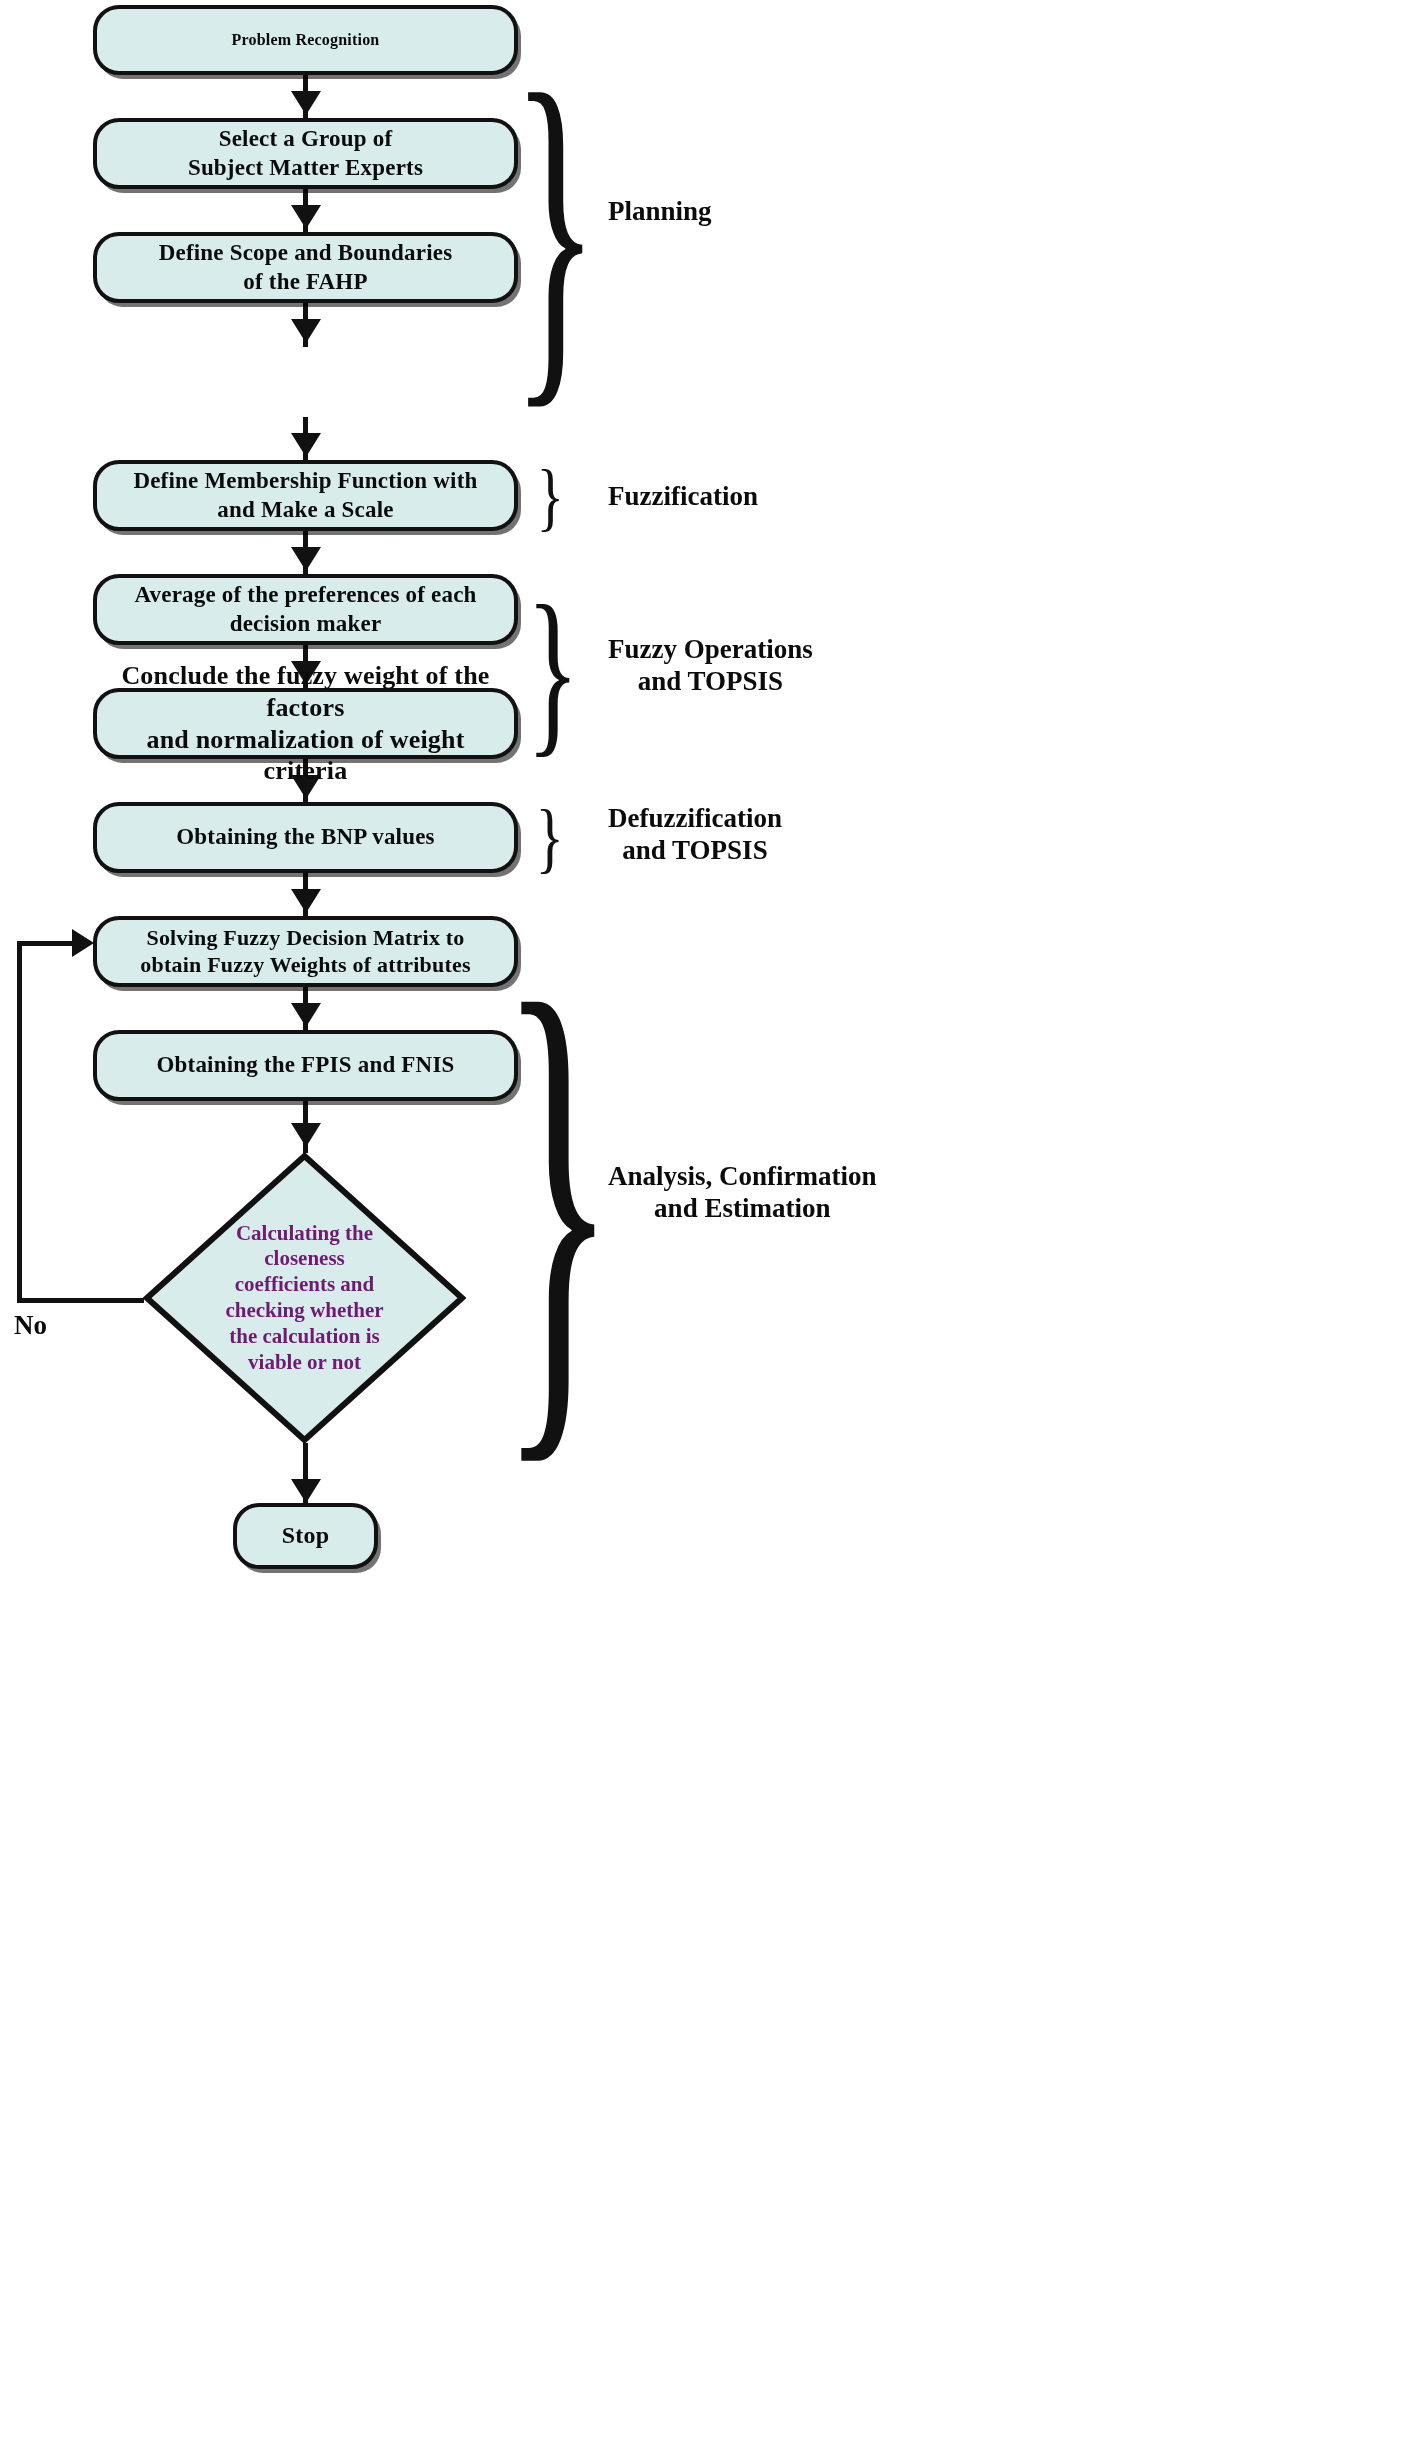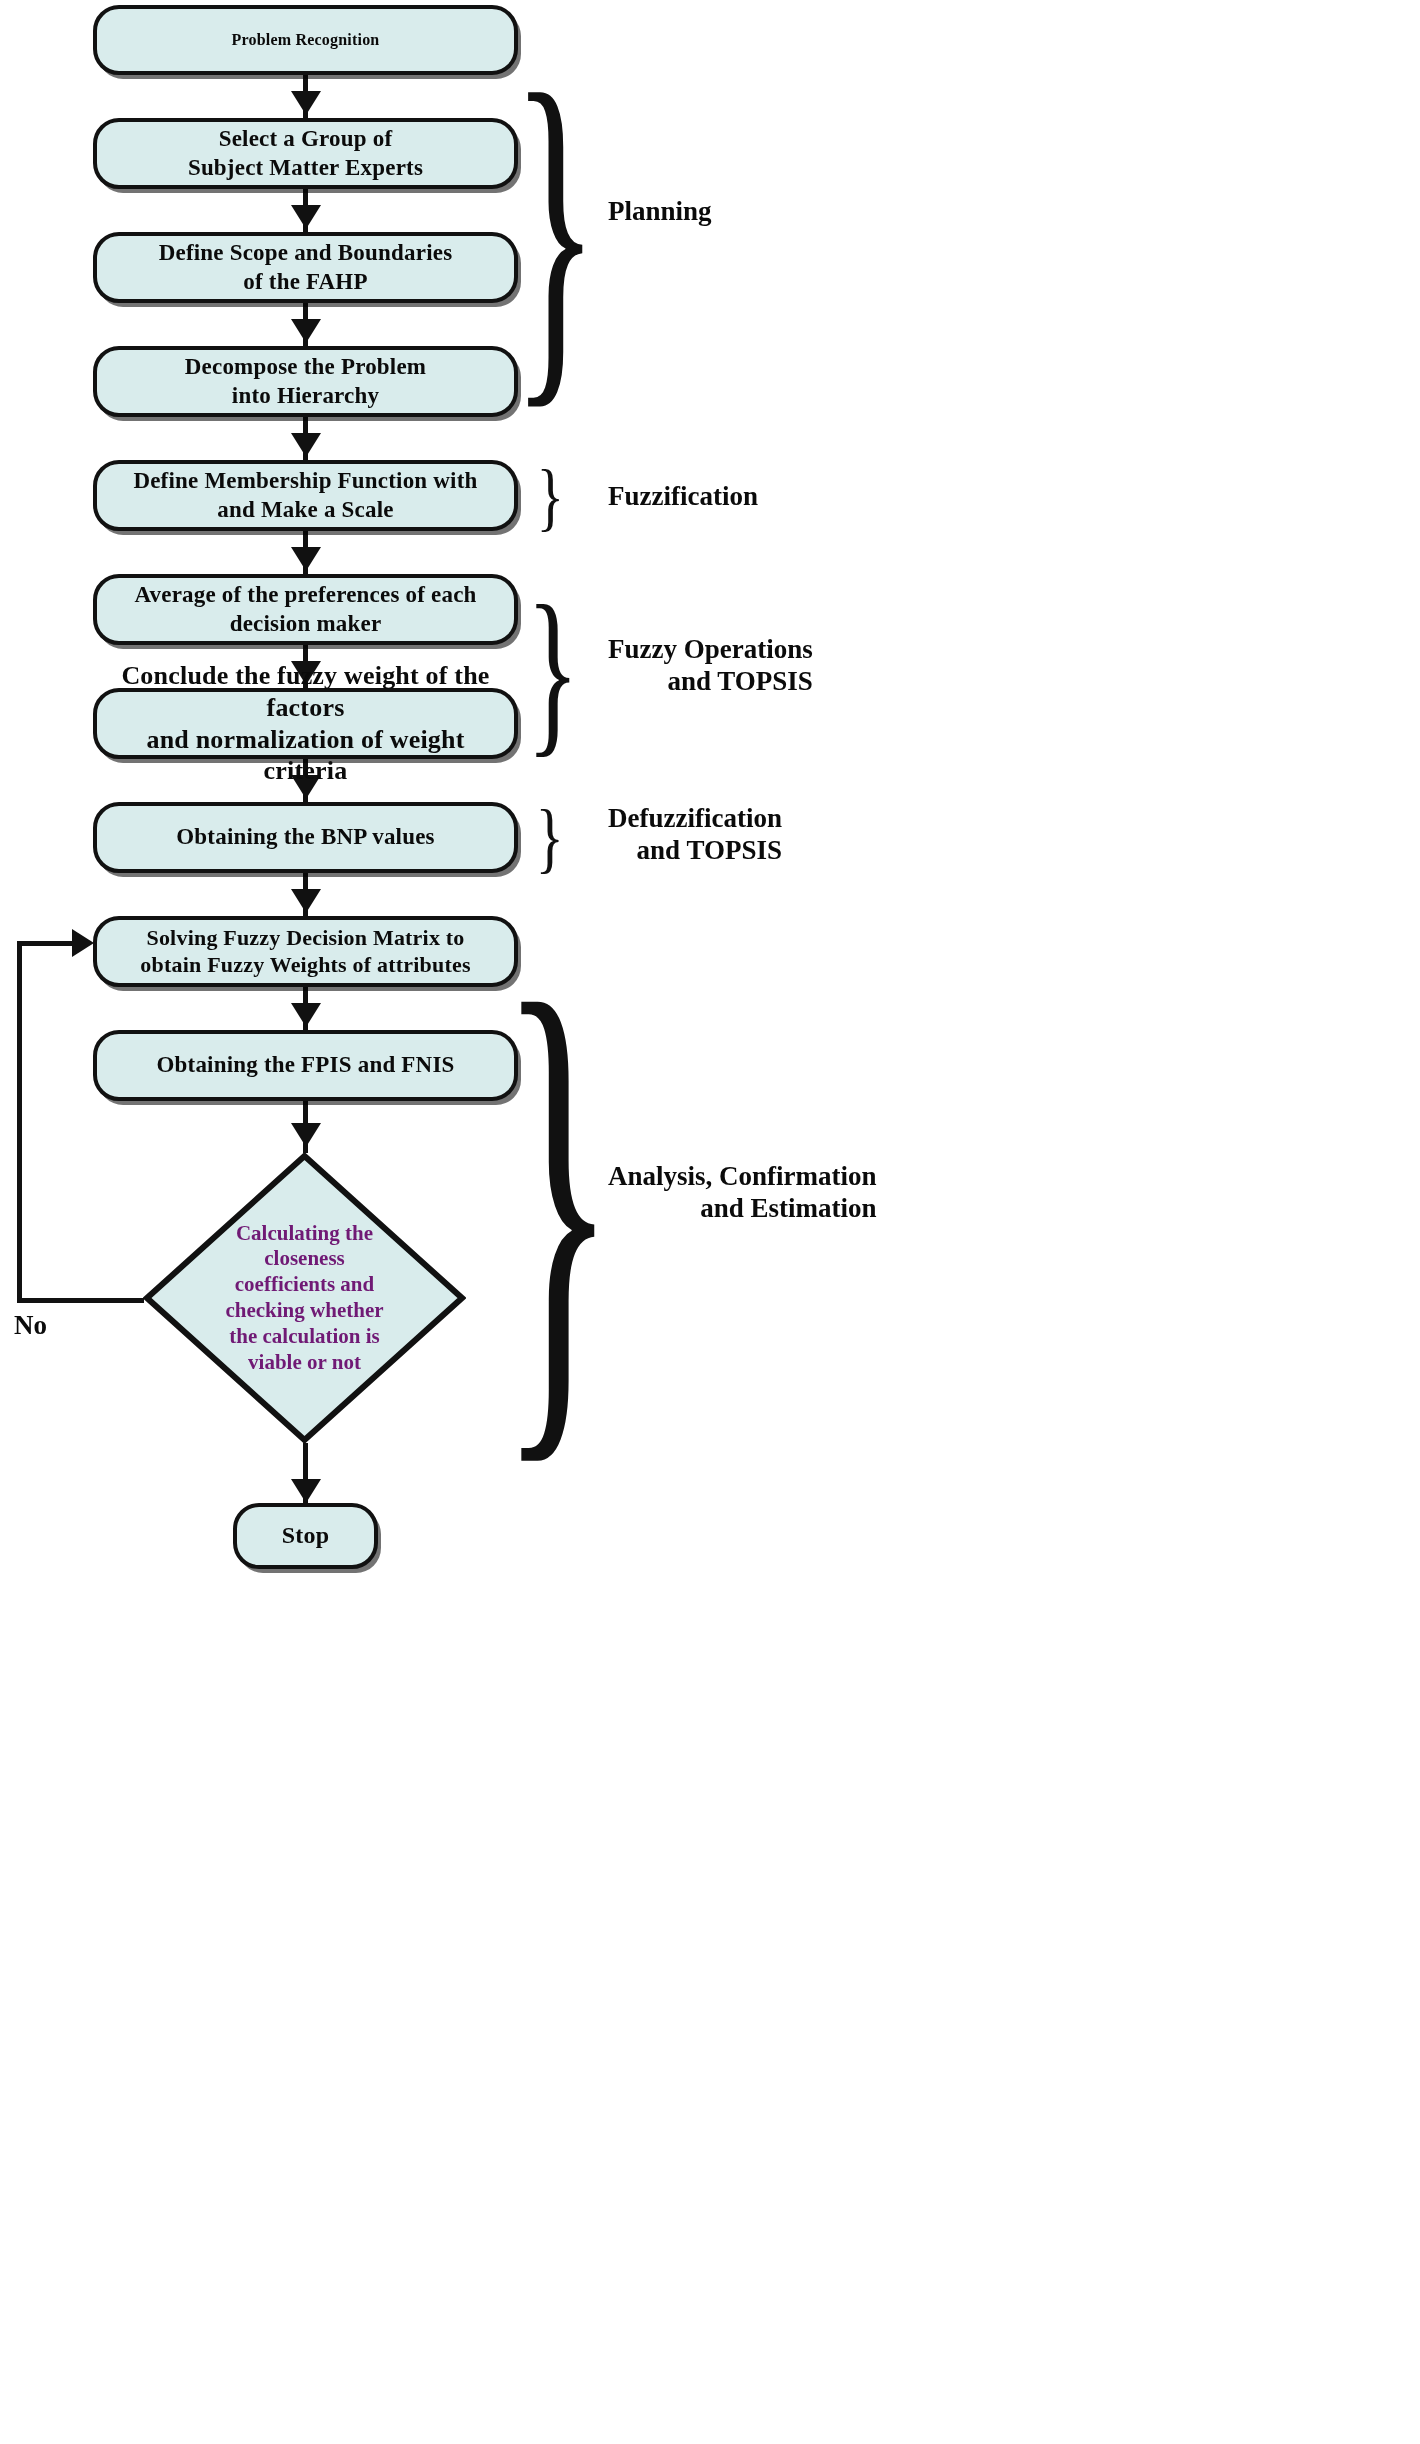--- a/index.html
+++ b/index.html
@@ -103,21 +103,21 @@
     display: block;
     transform-origin: center center;
     font-weight: normal;
   }
   .group-label {
     position: absolute;
     font-weight: bold;
     color: #0b0b0b;
     line-height: 1.2;
     white-space: pre-line;
-    text-align: right;
+    text-align: center;
   }
   .edge-label {
     position: absolute;
     font-weight: bold;
     color: #0b0b0b;
   }
 </style>
 </head>
 <body>
 
@@ -168,24 +168,20 @@
   <div class="node" style="left:93px; top:118px; width:425px; height:71px; font-size:23px;">
     <span class="txt">Select a Group of
 Subject Matter Experts</span>
   </div>
 
   <div class="node" style="left:93px; top:232px; width:425px; height:71px; font-size:23px;">
     <span class="txt">Define Scope and Boundaries
 of the FAHP</span>
   </div>
 
-  <div class="node" style="left:93px; top:346px; width:425px; height:71px; font-size:23px;">
-    <span class="txt">Decompose the Problem
-into Hierarchy</span>
-  </div>
 
   <div class="node" style="left:93px; top:460px; width:425px; height:71px; font-size:23px;">
     <span class="txt">Define Membership Function with
 and Make a Scale</span>
   </div>
 
   <div class="node" style="left:93px; top:574px; width:425px; height:71px; font-size:23px;">
     <span class="txt">Average of the preferences of each
 decision maker</span>
   </div>

